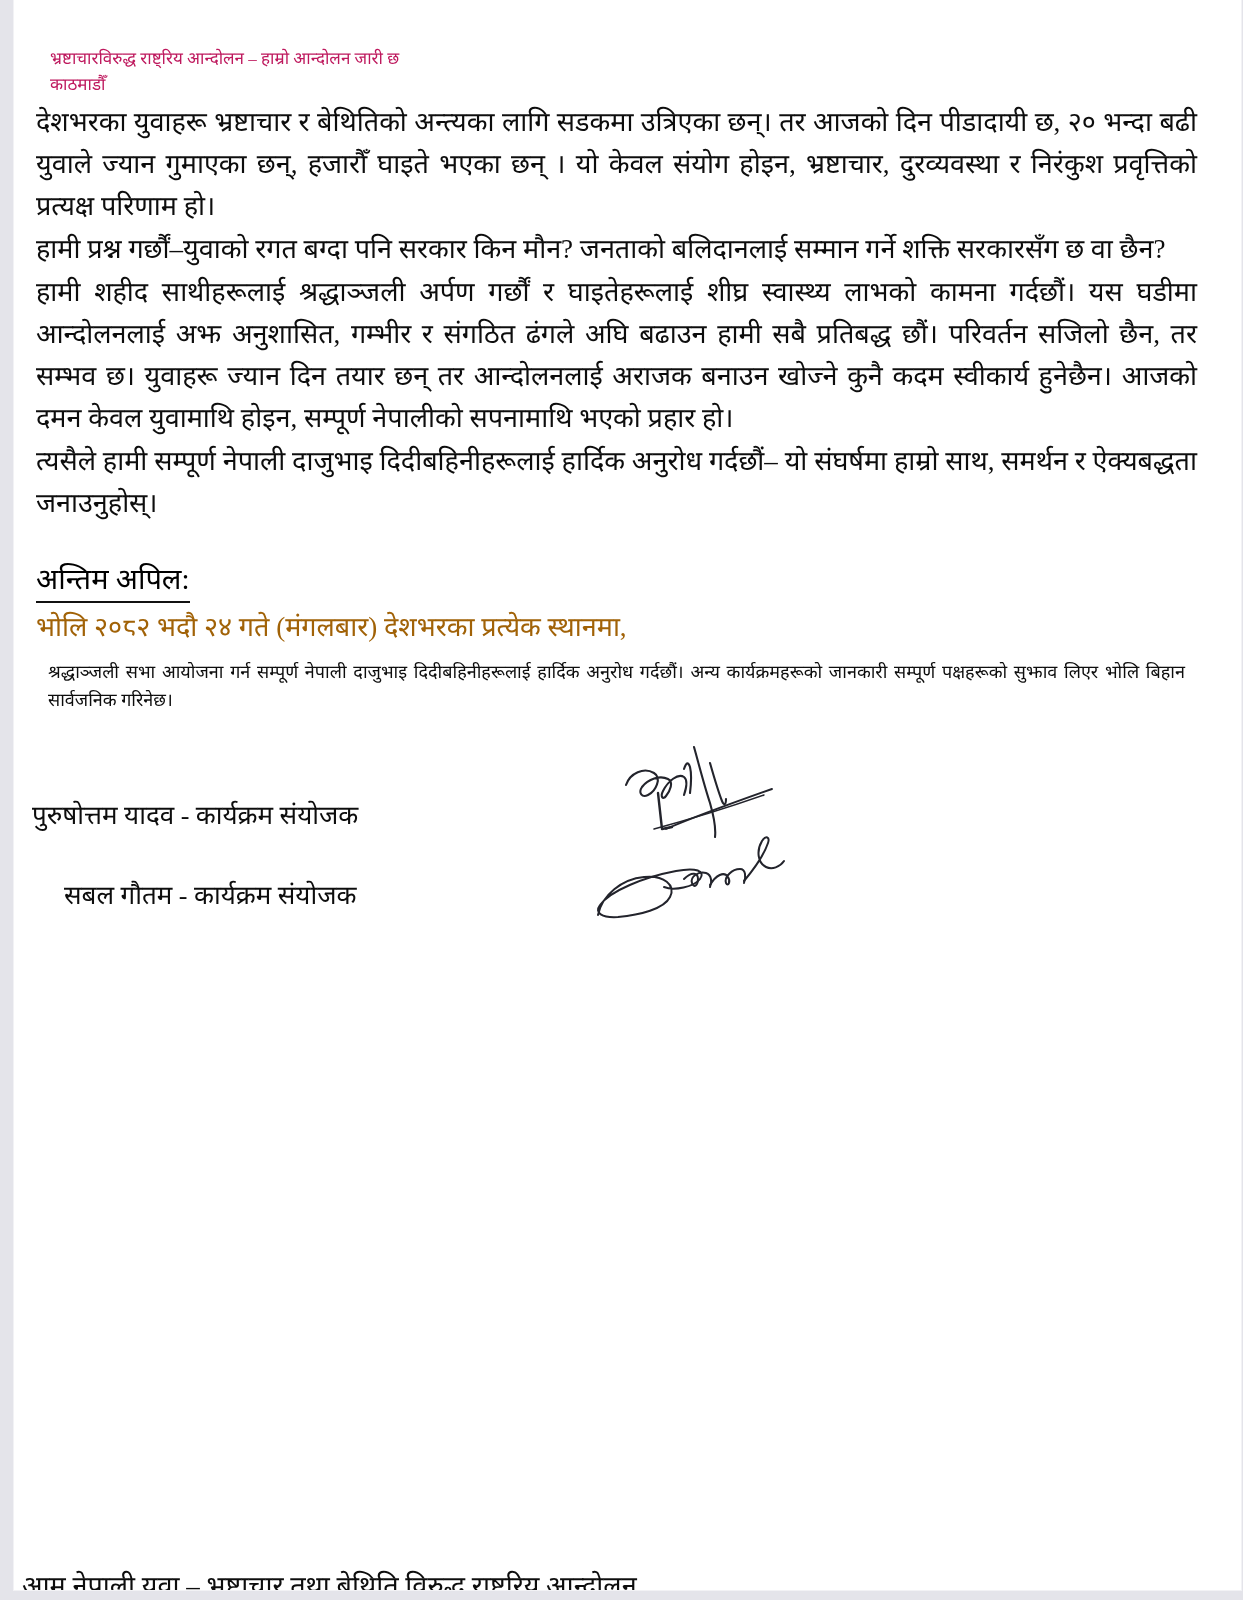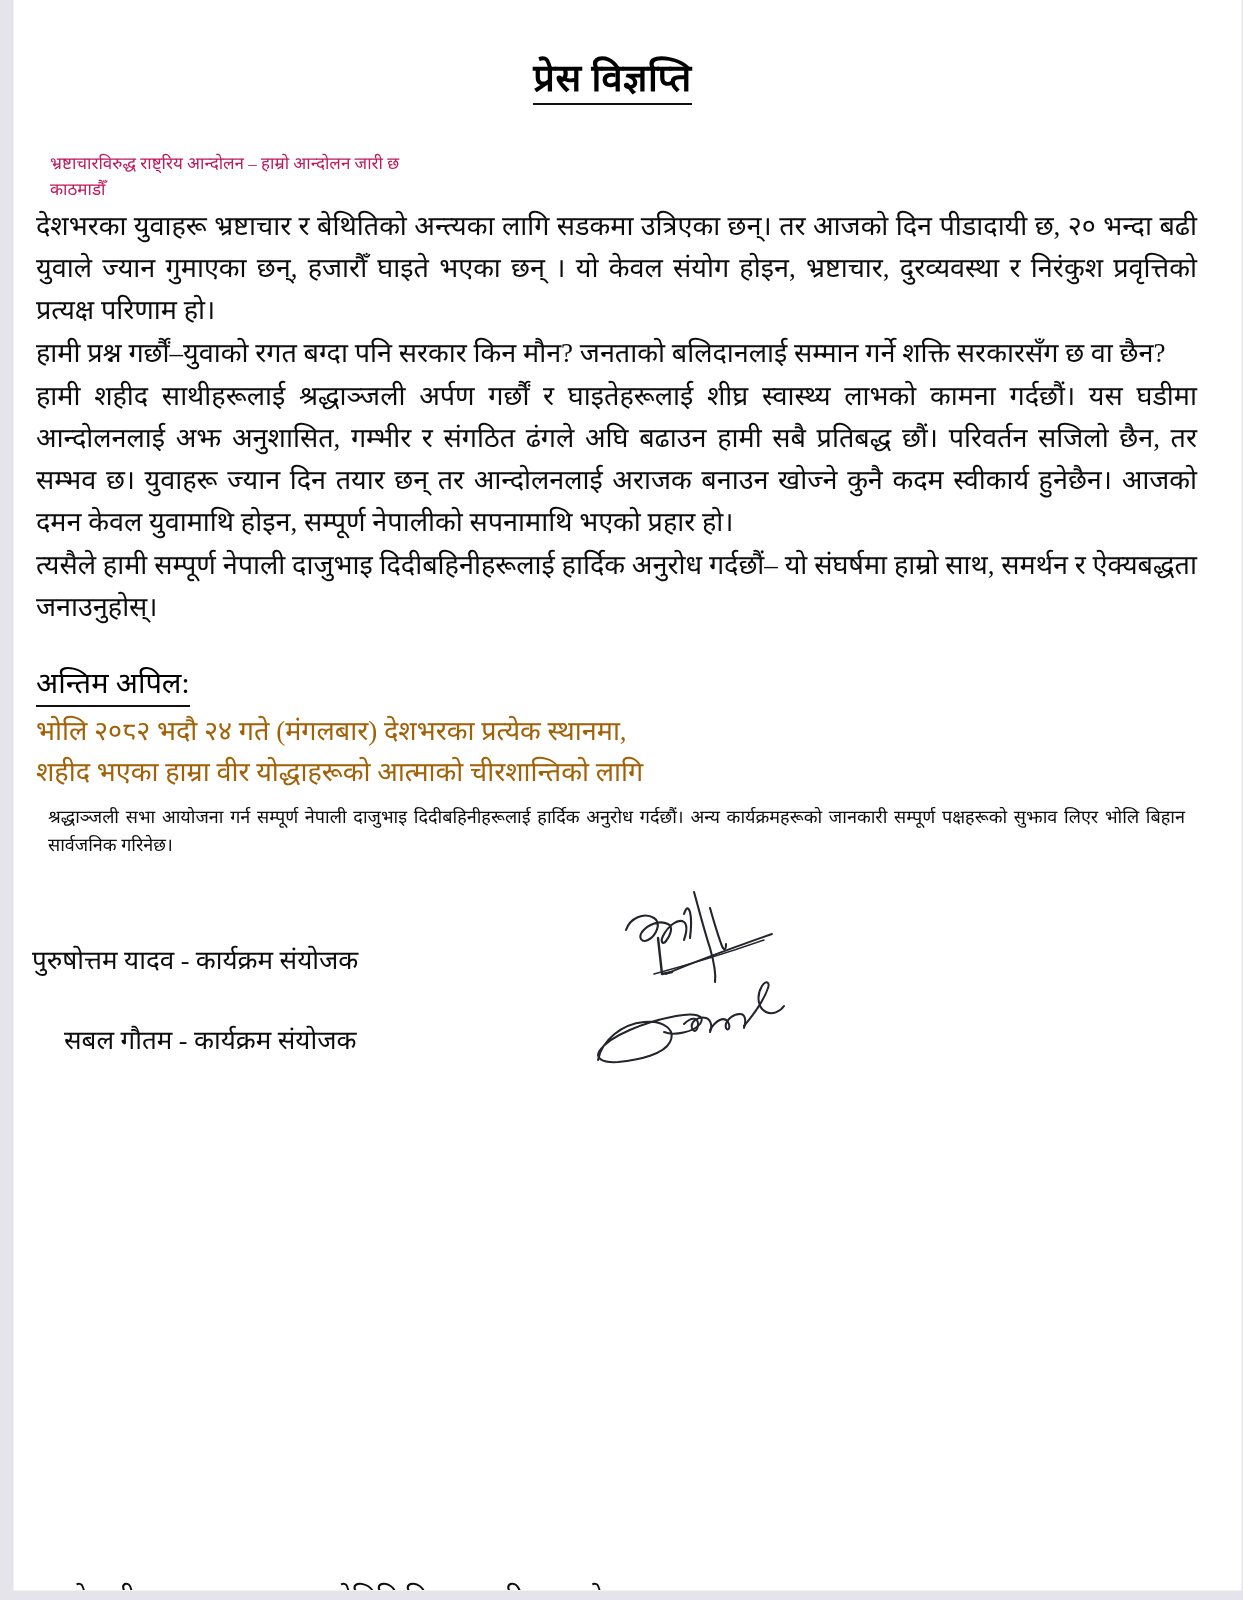--- a/index.html
+++ b/index.html
@@ -153,39 +153,37 @@
     padding-bottom: 2px;
   }
 </style>
 </head>
 <body>
 
 <div class="page-shell">
   <div class="page-sheet">
     <div class="page-inner">
 
-      <div class="doc-title"><span class="ul">प्रेस विज्ञप्ति</span></div>
 
       <div class="header-block">
         <div class="header-line">भ्रष्टाचारविरुद्ध राष्ट्रिय आन्दोलन – हाम्रो आन्दोलन जारी छ</div>
         <div class="header-line">काठमाडौँ</div>
       </div>
 
       <div class="body-block">
         <p class="para">देशभरका युवाहरू भ्रष्टाचार र  बेथितिको अन्त्यका लागि सडकमा उत्रिएका छन्। तर आजको दिन पीडादायी छ, २० भन्दा बढी युवाले ज्यान गुमाएका छन्, हजारौँ घाइते भएका छन् । यो  केवल संयोग होइन, भ्रष्टाचार, दुरव्यवस्था र निरंकुश प्रवृत्तिको प्रत्यक्ष परिणाम हो।</p>
         <p class="para">हामी प्रश्न गर्छौं–युवाको रगत बग्दा पनि सरकार किन मौन? जनताको बलिदानलाई सम्मान गर्ने शक्ति सरकारसँग छ वा छैन?</p>
         <p class="para">हामी शहीद साथीहरूलाई श्रद्धाञ्जली अर्पण गर्छौं र घाइतेहरूलाई शीघ्र स्वास्थ्य लाभको कामना गर्दछौं। यस  घडीमा आन्दोलनलाई अझ  अनुशासित, गम्भीर र  संगठित ढंगले अघि बढाउन हामी सबै  प्रतिबद्ध छौं। परिवर्तन सजिलो छैन, तर  सम्भव छ। युवाहरू ज्यान दिन तयार छन् तर आन्दोलनलाई अराजक बनाउन खोज्ने कुनै  कदम स्वीकार्य हुनेछैन। आजको दमन केवल युवामाथि होइन, सम्पूर्ण नेपालीको सपनामाथि भएको प्रहार हो।</p>
         <p class="para">त्यसैले हामी सम्पूर्ण नेपाली दाजुभाइ दिदीबहिनीहरूलाई हार्दिक अनुरोध गर्दछौं– यो संघर्षमा हाम्रो साथ, समर्थन र ऐक्यबद्धता जनाउनुहोस्।</p>
       </div>
 
       <div class="appeal-gap"></div>
 
       <div class="appeal-heading"><span class="ul">अन्तिम अपिल:</span></div>
       <div class="appeal-line">भोलि २०८२ भदौ २४ गते  (मंगलबार) देशभरका प्रत्येक स्थानमा,</div>
-      <div class="appeal-line">शहीद भएका हाम्रा वीर योद्धाहरूको आत्माको चीरशान्तिको लागि</div>
       <p class="appeal-para">श्रद्धाञ्जली सभा आयोजना गर्न  सम्पूर्ण नेपाली दाजुभाइ दिदीबहिनीहरूलाई हार्दिक अनुरोध गर्दछौं। अन्य कार्यक्रमहरूको जानकारी सम्पूर्ण पक्षहरूको सुझाव लिएर भोलि बिहान सार्वजनिक गरिनेछ।</p>
 
       <div class="sign-block">
 
         <svg class="sig-svg sig-one" width="200" height="120" viewBox="0 0 200 120" aria-hidden="true">
           <path d="M12 52 C16 40, 30 34, 40 40 C48 45, 42 58, 34 62 C28 65, 24 60, 28 54 C34 46, 46 42, 54 46 C60 49, 56 58, 52 63 C49 67, 46 64, 49 58 C54 48, 64 40, 70 44 C74 47, 72 56, 70 62" stroke-width="2.1"></path>
           <path d="M70 36 C72 30, 74 28, 76 34 C78 42, 77 52, 76 60" stroke-width="2.1"></path>
           <path d="M80 14 C84 28, 90 52, 96 70 C100 84, 102 96, 101 104" stroke-width="2.1"></path>
           <path d="M96 30 C100 44, 104 58, 108 68 C110 73, 112 72, 112 66" stroke-width="2.1"></path>
           <path d="M44 60 L48 96 L58 94" stroke-width="2.4"></path>

